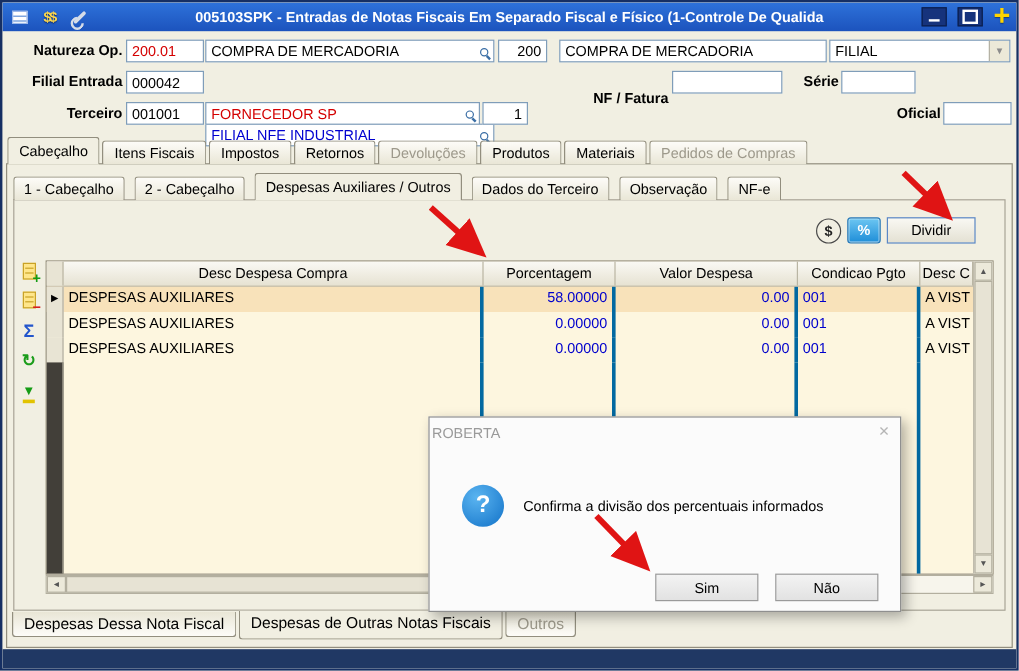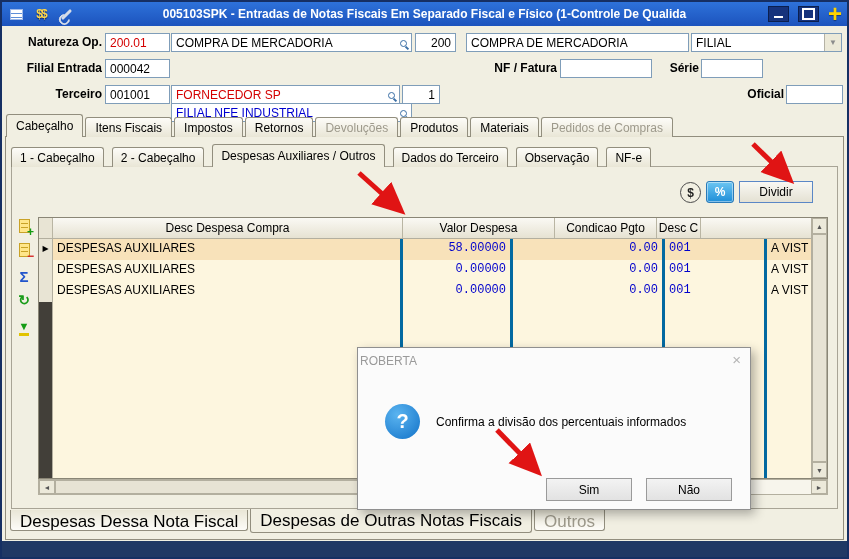--- a/index.html
+++ b/index.html
@@ -105,42 +105,42 @@
   .col-desc { width:350px; flex:0 0 350px; }
   .col-porcentagem { width:110px; flex:0 0 110px; }
   .col-valor { width:152px; flex:0 0 152px; }
   .col-condicao { width:102px; flex:0 0 102px; }
   .col-desc_cond { width:44px; flex:0 0 44px; border-right:none; }
   .gbody { flex:1; display:flex; flex-direction:column; position:relative; width:772px; }
   .grow { display:flex; height:21px; flex:0 0 21px; }
   .grow.sel { background:#f8e2ba; }
   .gfill { flex:1; display:flex; }
   .gfill .col-ind { background:#423f39; }
-  .bluenum { color:#0000cc;font-family:Liberation Mono, monospace; }
+  .bluenum { color:#0000cc; }
 
   .vscroll { position:absolute; top:0; right:0; bottom:0; width:16px; background:#f1efe3;
     border-left:1px solid #b3af9f; }
   .sbtn { position:absolute; left:0; width:15px; height:16px; background:#ece9da;
     border:1px solid #b3af9f; color:#555; font-size:7px; display:flex; align-items:center;
     justify-content:center; }
   .sbtn.up { top:0; } .sbtn.down { bottom:0; }
   .vthumb { position:absolute; left:0; top:16px; bottom:16px; width:15px; background:#e7e3d4;
     border:1px solid #b3af9f; }
   .hscroll { position:absolute; left:26px; top:312px; width:790px; height:16px;
     background:#f7f5ec; border:1px solid #b3af9f; }
   .hbtn { position:absolute; top:0; width:16px; height:14px; background:#ece9da;
     border:1px solid #b3af9f; color:#555; font-size:7px; display:flex; align-items:center;
     justify-content:center; }
   .hbtn.left { left:0; } .hbtn.right { right:0; }
   .hthumb { position:absolute; left:16px; top:0; height:14px; width:505px; background:#e7e3d4;
     border:1px solid #b3af9f; }
 
   
   .btabs { position:absolute; top:373px; left:4px; display:flex; align-items:flex-start; z-index:2; }
-  .btab { height:21px; padding:2px 9px; font-size:17px; background:linear-gradient(#e9e6d6,#fdfcf8);
+  .btab { height:21px; padding:2px 9px; font-size:13px; background:linear-gradient(#e9e6d6,#fdfcf8);
     border:1px solid #928e7e; border-top:none; border-radius:0 0 3px 3px; margin-right:2px;
     white-space:nowrap; }
   .btab.active { height:24px; margin-top:-1px; background:#f1efe2; position:relative; z-index:3; }
   .btab.disabled { color:#9d998b; }
   .bottom-bar { position:absolute; left:0; right:0; bottom:0; height:16px; background:#203864; }
 
   
   .dialog { position:absolute; left:355px; top:345px; width:394px; height:163px;
     background:#fbfbfb; border:1px solid #8f8f8f; box-shadow:4px 4px 10px rgba(0,0,0,.3); z-index:10; }
   .dlg-title { position:absolute; top:0; left:0; right:0; height:26px; color:#9a9a9a;
@@ -183,21 +183,21 @@
   <div class="flabel" style="left:6px;top:31px;width:94px">Natureza Op.</div>
   <div class="field red" style="left:103px;top:31px;width:65px">200.01</div>
   <div class="field" style="left:169px;top:31px;width:241px"><span>COMPRA DE MERCADORIA</span><span class="mag"></span></div>
   <div class="field rt" style="left:413px;top:31px;width:41px">200</div>
   <div class="field" style="left:464px;top:31px;width:223px">COMPRA DE MERCADORIA</div>
   <div class="field" style="left:689px;top:31px;width:151px;padding-right:20px"><span>FILIAL</span><span class="combo-arrow">▼</span></div>
 
   <div class="flabel" style="left:6px;top:57px;width:94px">Filial Entrada</div>
   <div class="field" style="left:103px;top:57px;width:65px">000042</div>
   <div class="field bluetext" style="left:169px;top:57px;width:241px"><span>FILIAL NFE INDUSTRIAL</span><span class="mag"></span></div>
-  <div class="flabel" style="left:470px;top:57px;width:85px">NF / Fatura</div>
+  <div class="flabel" style="left:470px;top:71px;width:85px">NF / Fatura</div>
   <div class="field" style="left:558px;top:57px;width:92px"></div>
   <div class="flabel" style="left:652px;top:57px;width:45px">Série</div>
   <div class="field" style="left:699px;top:57px;width:62px"></div>
 
   <div class="flabel" style="left:6px;top:83px;width:94px">Terceiro</div>
   <div class="field" style="left:103px;top:83px;width:65px">001001</div>
   <div class="field red" style="left:169px;top:83px;width:229px"><span>FORNECEDOR SP</span><span class="mag"></span></div>
   <div class="field rt" style="left:400px;top:83px;width:38px">1</div>
   <div class="flabel" style="left:722px;top:83px;width:60px">Oficial</div>
   <div class="field" style="left:784px;top:83px;width:57px"></div>
@@ -243,20 +243,21 @@
           <span class="refresh">↻</span>
         </div>
       <div class="tool" style="top:152px">
           <span class="downbar">▼</span>
         </div>
 
       <div class="grid">
         <div class="ghead">
             <div class="gcell col-ind"></div>
             <div class="gcell col-desc">Desc Despesa Compra</div>
+            <div class="gcell col-porcentagem">Porcentagem</div>
             <div class="gcell col-valor">Valor Despesa</div>
             <div class="gcell col-condicao">Condicao Pgto</div>
             <div class="gcell col-desc_cond">Desc C</div>
           </div>
         <div class="gbody">
             <div class="grow sel">
               <div class="gcell col-ind">▶</div>
               <div class="gcell col-desc">DESPESAS AUXILIARES</div>
               <div class="gcell col-porcentagem rt bluenum">58.00000</div>
               <div class="gcell col-valor rt bluenum">0.00</div>

